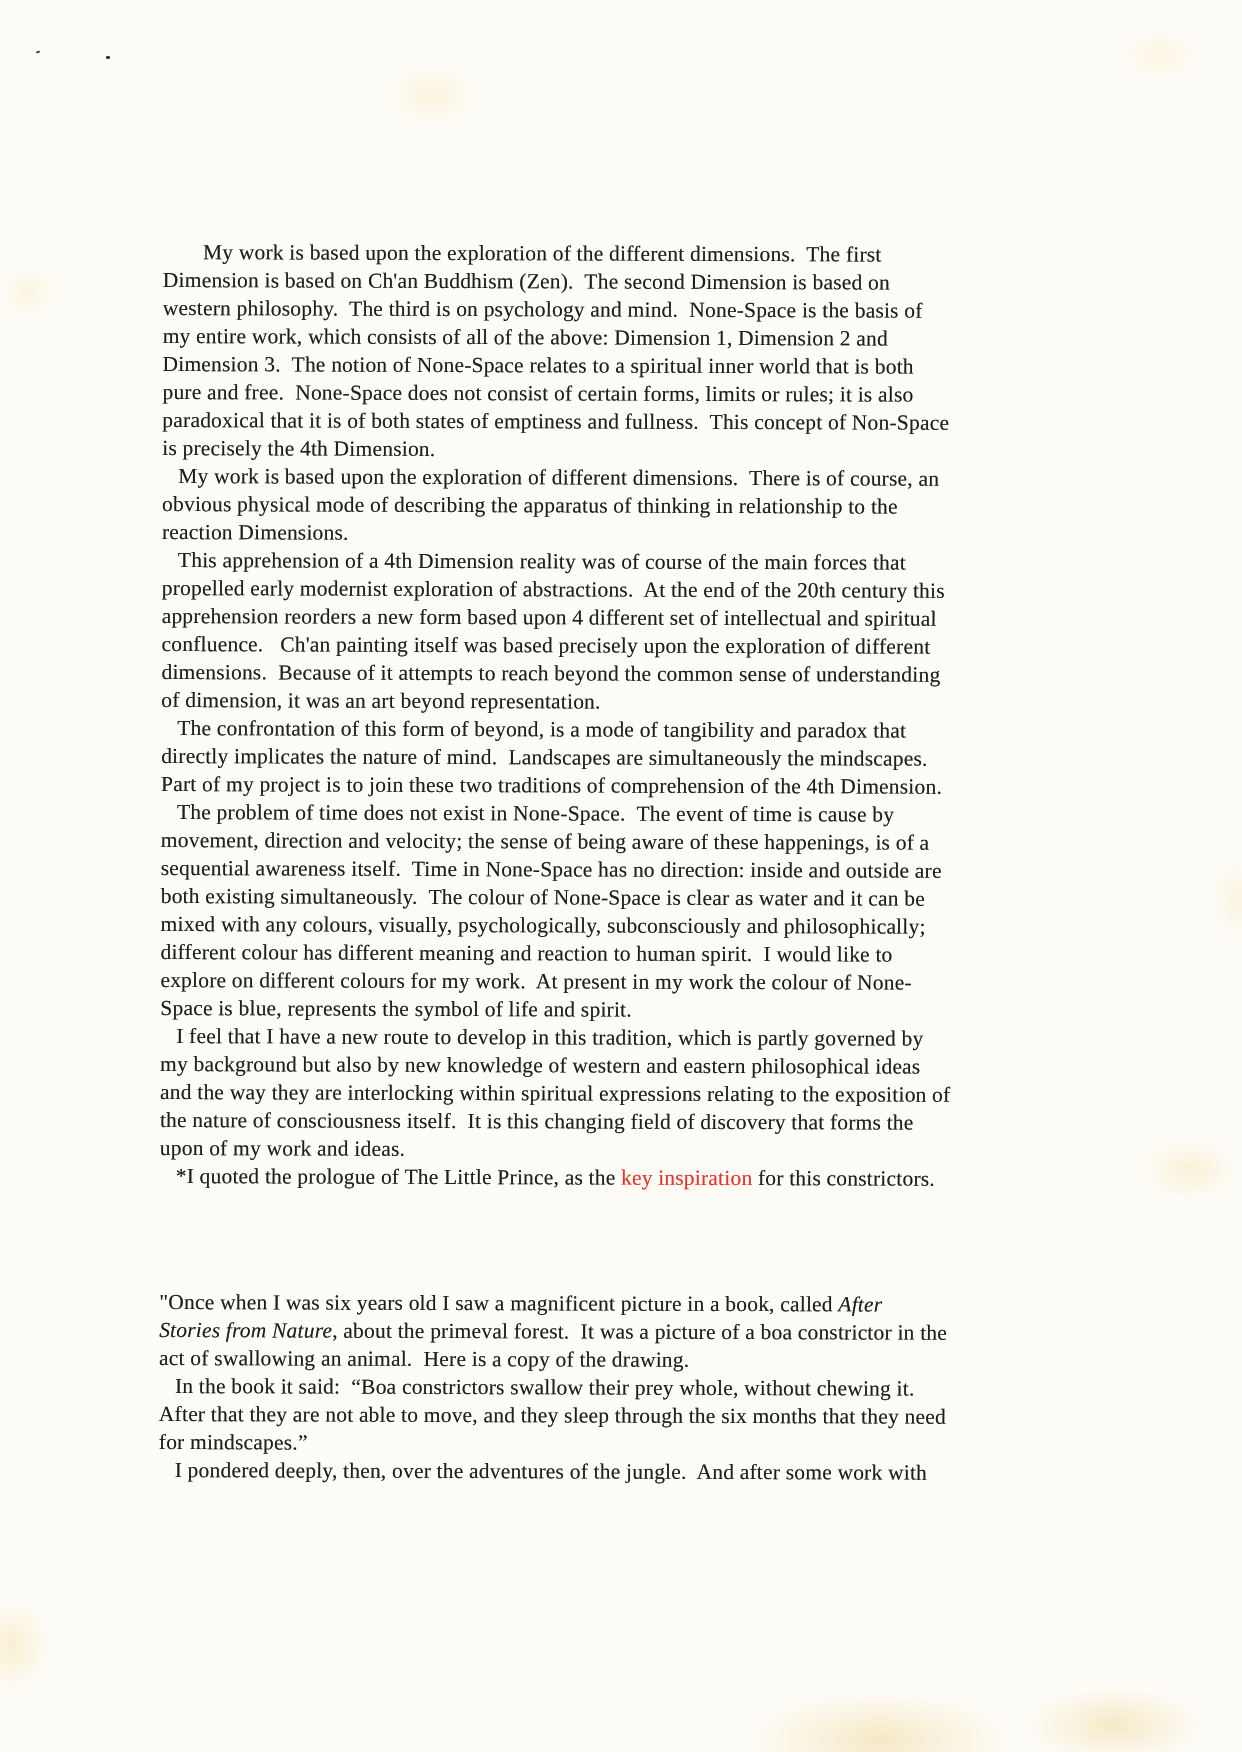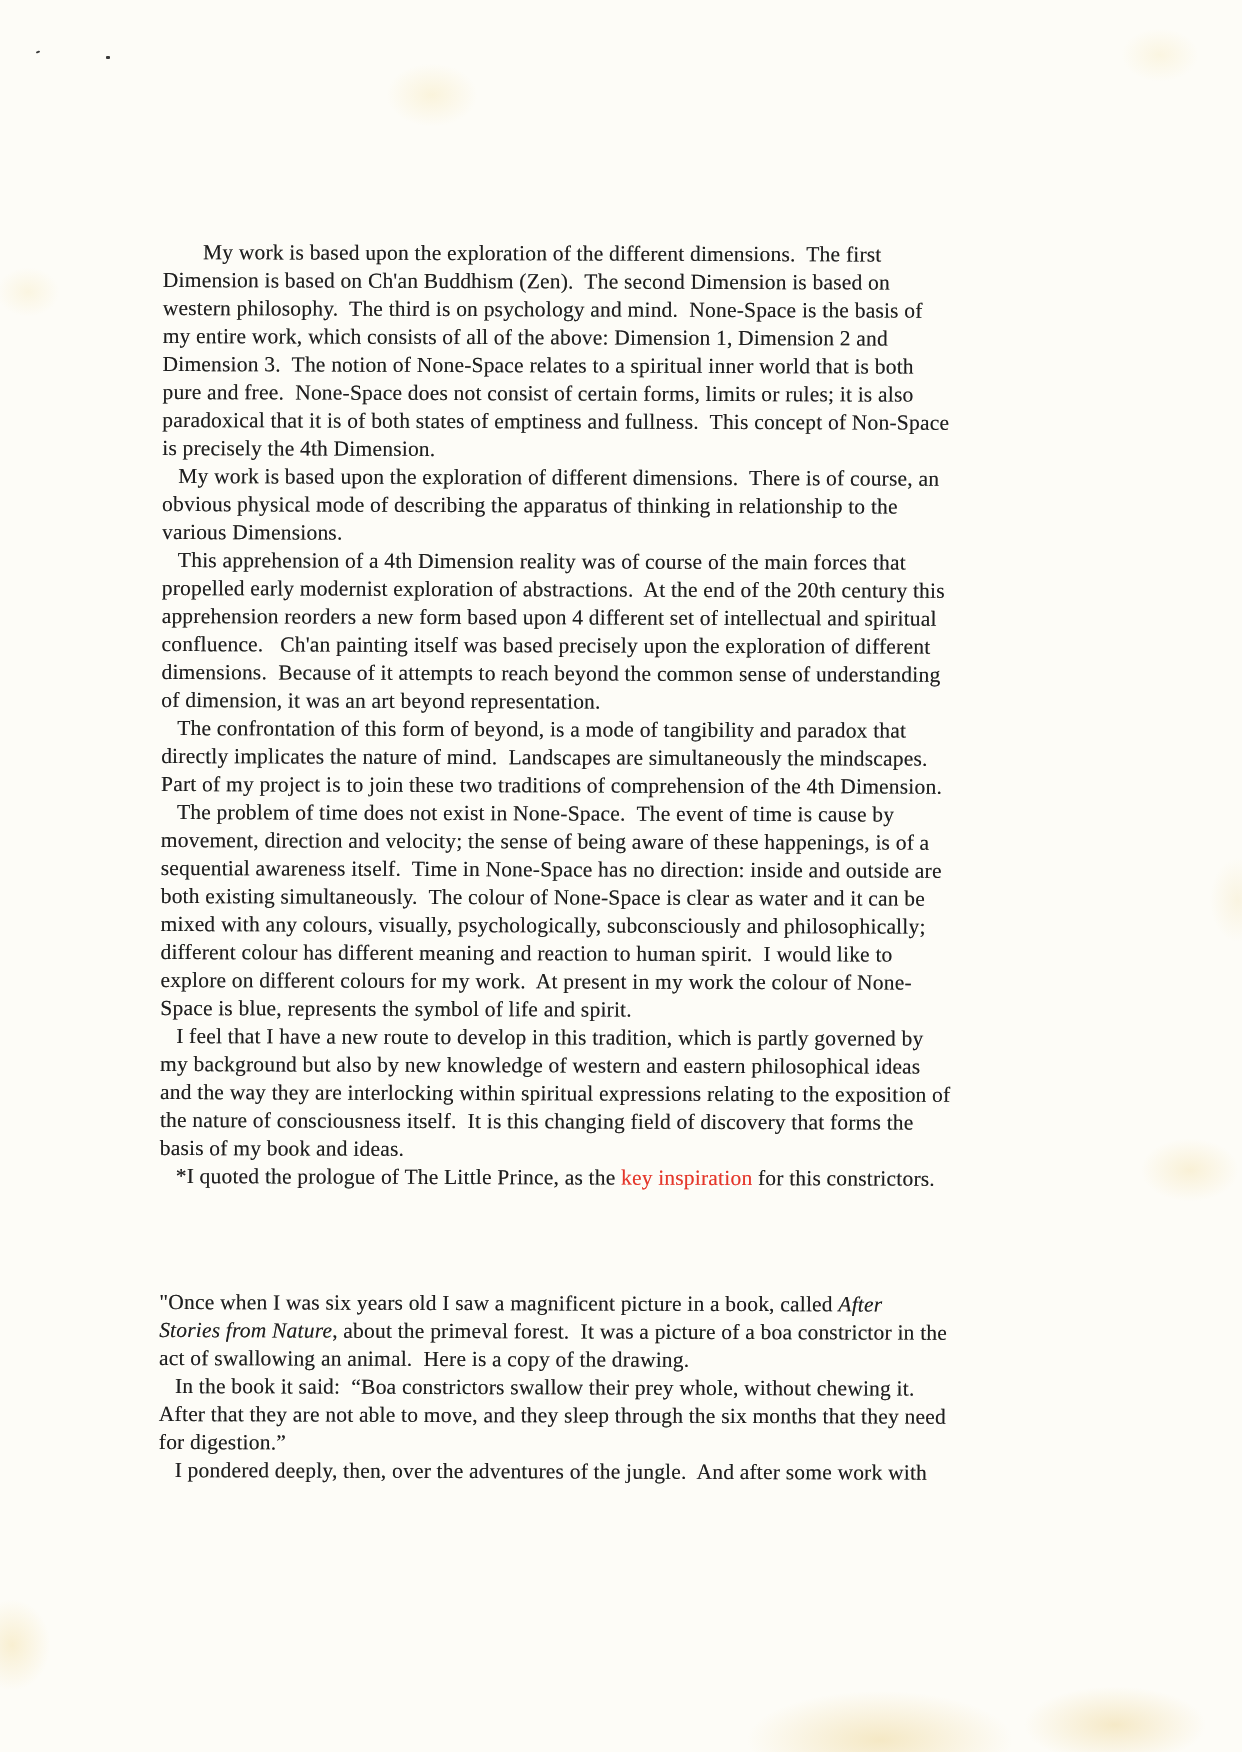--- a/index.html
+++ b/index.html
@@ -73,21 +73,21 @@
         <div class="line"><span>western philosophy.  The third is on psychology and mind.  None-Space is the basis of</span></div>
         <div class="line"><span>my entire work, which consists of all of the above: Dimension 1, Dimension 2 and</span></div>
         <div class="line"><span>Dimension 3.  The notion of None-Space relates to a spiritual inner world that is both</span></div>
         <div class="line"><span>pure and free.  None-Space does not consist of certain forms, limits or rules; it is also</span></div>
         <div class="line"><span>paradoxical that it is of both states of emptiness and fullness.  This concept of Non-Space</span></div>
         <div class="line"><span>is precisely the 4th Dimension.</span></div>
       </div>
       <div class="paragraph indent-normal">
         <div class="line"><span>My work is based upon the exploration of different dimensions.  There is of course, an</span></div>
         <div class="line"><span>obvious physical mode of describing the apparatus of thinking in relationship to the</span></div>
-        <div class="line"><span>various Dimensions.</span></div>
+        <div class="line"><span>reaction Dimensions.</span></div>
       </div>
       <div class="paragraph indent-normal">
         <div class="line"><span>This apprehension of a 4th Dimension reality was of course of the main forces that</span></div>
         <div class="line"><span>propelled early modernist exploration of abstractions.  At the end of the 20th century this</span></div>
         <div class="line"><span>apprehension reorders a new form based upon 4 different set of intellectual and spiritual</span></div>
         <div class="line"><span>confluence.   Ch'an painting itself was based precisely upon the exploration of different</span></div>
         <div class="line"><span>dimensions.  Because of it attempts to reach beyond the common sense of understanding</span></div>
         <div class="line"><span>of dimension, it was an art beyond representation.</span></div>
       </div>
       <div class="paragraph indent-normal">
@@ -103,32 +103,32 @@
         <div class="line"><span>mixed with any colours, visually, psychologically, subconsciously and philosophically;</span></div>
         <div class="line"><span>different colour has different meaning and reaction to human spirit.  I would like to</span></div>
         <div class="line"><span>explore on different colours for my work.  At present in my work the colour of None-</span></div>
         <div class="line"><span>Space is blue, represents the symbol of life and spirit.</span></div>
       </div>
       <div class="paragraph indent-normal">
         <div class="line"><span>I feel that I have a new route to develop in this tradition, which is partly governed by</span></div>
         <div class="line"><span>my background but also by new knowledge of western and eastern philosophical ideas</span></div>
         <div class="line"><span>and the way they are interlocking within spiritual expressions relating to the exposition of</span></div>
         <div class="line"><span>the nature of consciousness itself.  It is this changing field of discovery that forms the</span></div>
-        <div class="line"><span>basis of my book and ideas.</span></div>
+        <div class="line"><span>upon of my work and ideas.</span></div>
       </div>
       <div class="paragraph indent-normal">
         <div class="line"><span>*I quoted the prologue of The Little Prince, as the </span><span class="seg-red">key inspiration</span><span> for this constrictors.</span></div>
       </div>
       <div class="paragraph indent-none gap-before">
         <div class="line"><span>"Once when I was six years old I saw a magnificent picture in a book, called </span><span class="seg-italic">After</span></div>
         <div class="line"><span class="seg-italic">Stories from Nature</span><span>, about the primeval forest.  It was a picture of a boa constrictor in the</span></div>
         <div class="line"><span>act of swallowing an animal.  Here is a copy of the drawing.</span></div>
       </div>
       <div class="paragraph indent-normal">
         <div class="line"><span>In the book it said:  “Boa constrictors swallow their prey whole, without chewing it.</span></div>
         <div class="line"><span>After that they are not able to move, and they sleep through the six months that they need</span></div>
-        <div class="line"><span>for digestion.”</span></div>
+        <div class="line"><span>for mindscapes.”</span></div>
       </div>
       <div class="paragraph indent-normal">
         <div class="line"><span>I pondered deeply, then, over the adventures of the jungle.  And after some work with</span></div>
       </div>
     </div>
 </div>
 
 </body></html>

